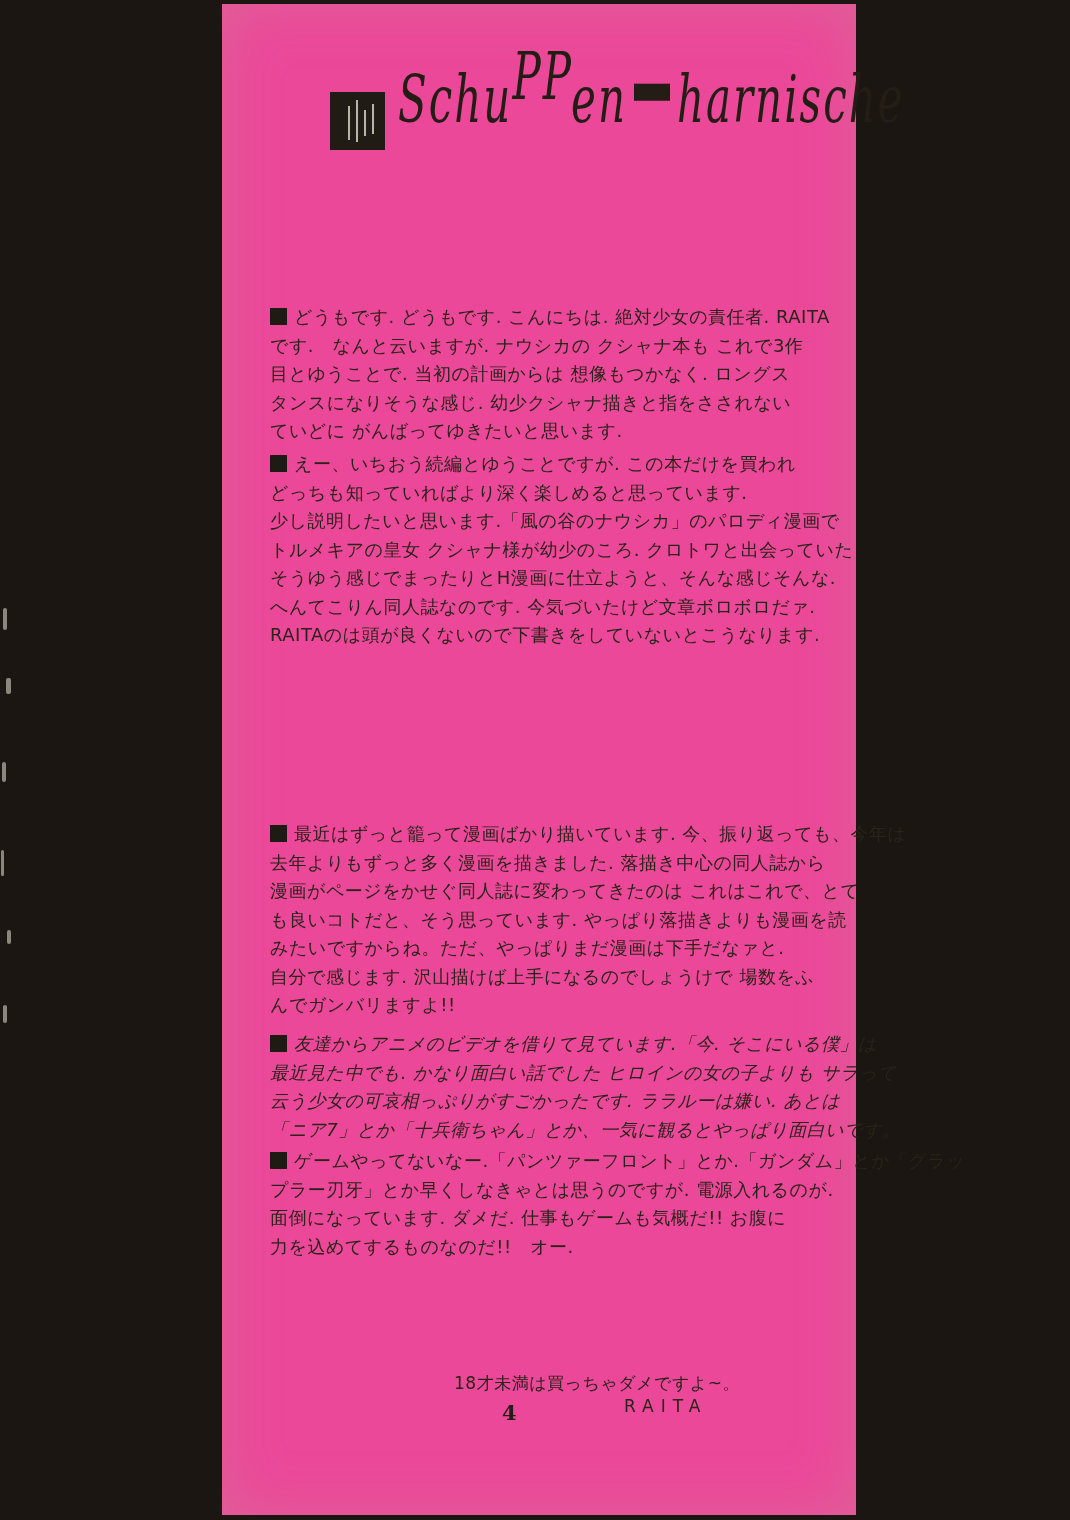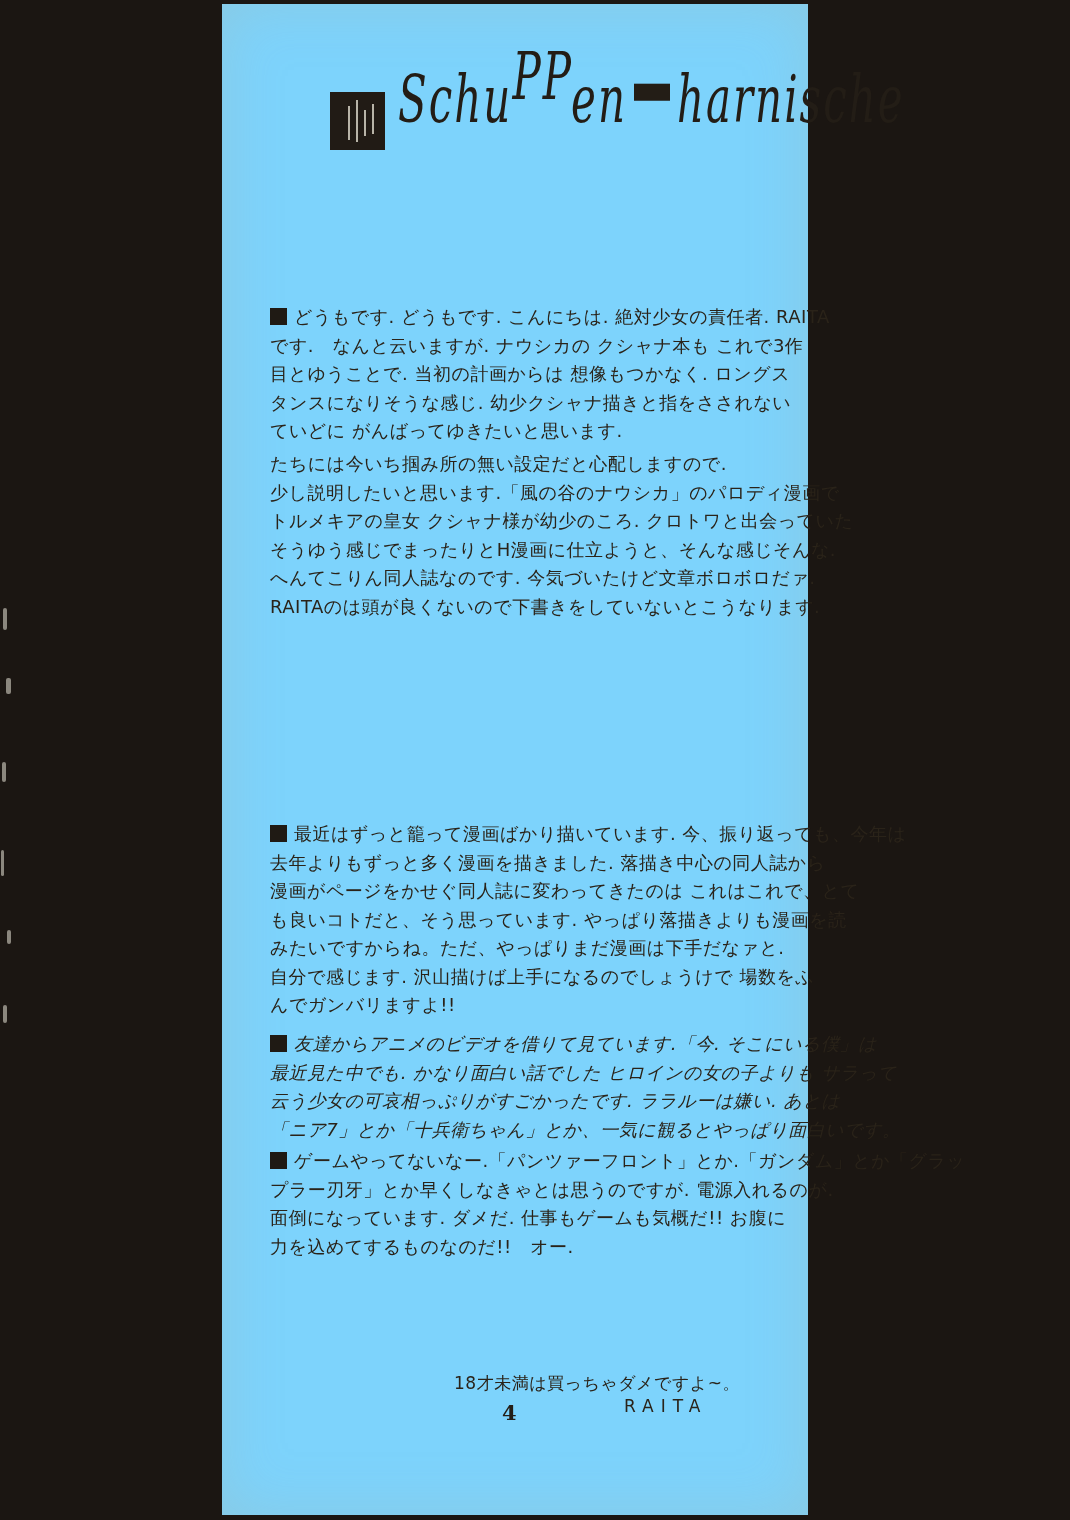--- a/index.html
+++ b/index.html
@@ -6,22 +6,23 @@
   .stage {
     position:relative; width:1070px; height:1520px;
     background:#1b1612; overflow:hidden;
     font-family:"DejaVu Sans", sans-serif;
   }
   .binding-marks { position:absolute; left:0; top:0; width:24px; height:1520px; }
   .binding-mark { position:absolute; background:rgba(232,229,215,0.55); border-radius:2px; }
 
   .paper {
     position:absolute; left:222px; top:4px; width:586px; height:1511px;
-    background:#7dd3fc;
+    background:#ec4899;
     box-shadow: inset 0 0 60px rgba(180,175,150,0.25);
+    padding-left: 48px;
   }
 
   .logo-square {
     position:absolute; left:108px; top:88px; width:55px; height:58px;
     background:#211b15; overflow:hidden;
   }
   .logo-scratch { position:absolute; background:rgba(235,232,218,0.75); width:2px; }
 
   .page-title {
     position:absolute; left:176px; top:58px; width:400px;
@@ -89,21 +90,22 @@
 
     <div class="para" style="top:299px;">
       <div class="line"><span class="bullet-square"></span><span>どうもです. どうもです. こんにちは. 絶対少女の責任者. RAITA</span></div>
       <div class="line">です.　なんと云いますが. ナウシカの クシャナ本も これで3作</div>
       <div class="line">目とゆうことで. 当初の計画からは 想像もつかなく. ロングス</div>
       <div class="line">タンスになりそうな感じ. 幼少クシャナ描きと指をさされない</div>
       <div class="line">ていどに がんばってゆきたいと思います.</div>
     </div>
 
     <div class="para" style="top:446px;">
-      <div class="line">たちには今いち掴み所の無い設定だと心配しますので.</div>
+      <div class="line"><span class="bullet-square"></span><span>えー、いちおう続編とゆうことですが. この本だけを買われ</span></div>
+      <div class="line">どっちも知っていればより深く楽しめると思っています.</div>
       <div class="line">少し説明したいと思います.「風の谷のナウシカ」のパロディ漫画で</div>
       <div class="line">トルメキアの皇女 クシャナ様が幼少のころ. クロトワと出会っていた</div>
       <div class="line">そうゆう感じでまったりとH漫画に仕立ようと、そんな感じそんな.</div>
       <div class="line">へんてこりん同人誌なのです. 今気づいたけど文章ボロボロだァ.</div>
       <div class="line">RAITAのは頭が良くないので下書きをしていないとこうなります.</div>
     </div>
 
 
     <div class="para" style="top:816px;">
       <div class="line"><span class="bullet-square"></span><span>最近はずっと籠って漫画ばかり描いています. 今、振り返っても、今年は</span></div>

